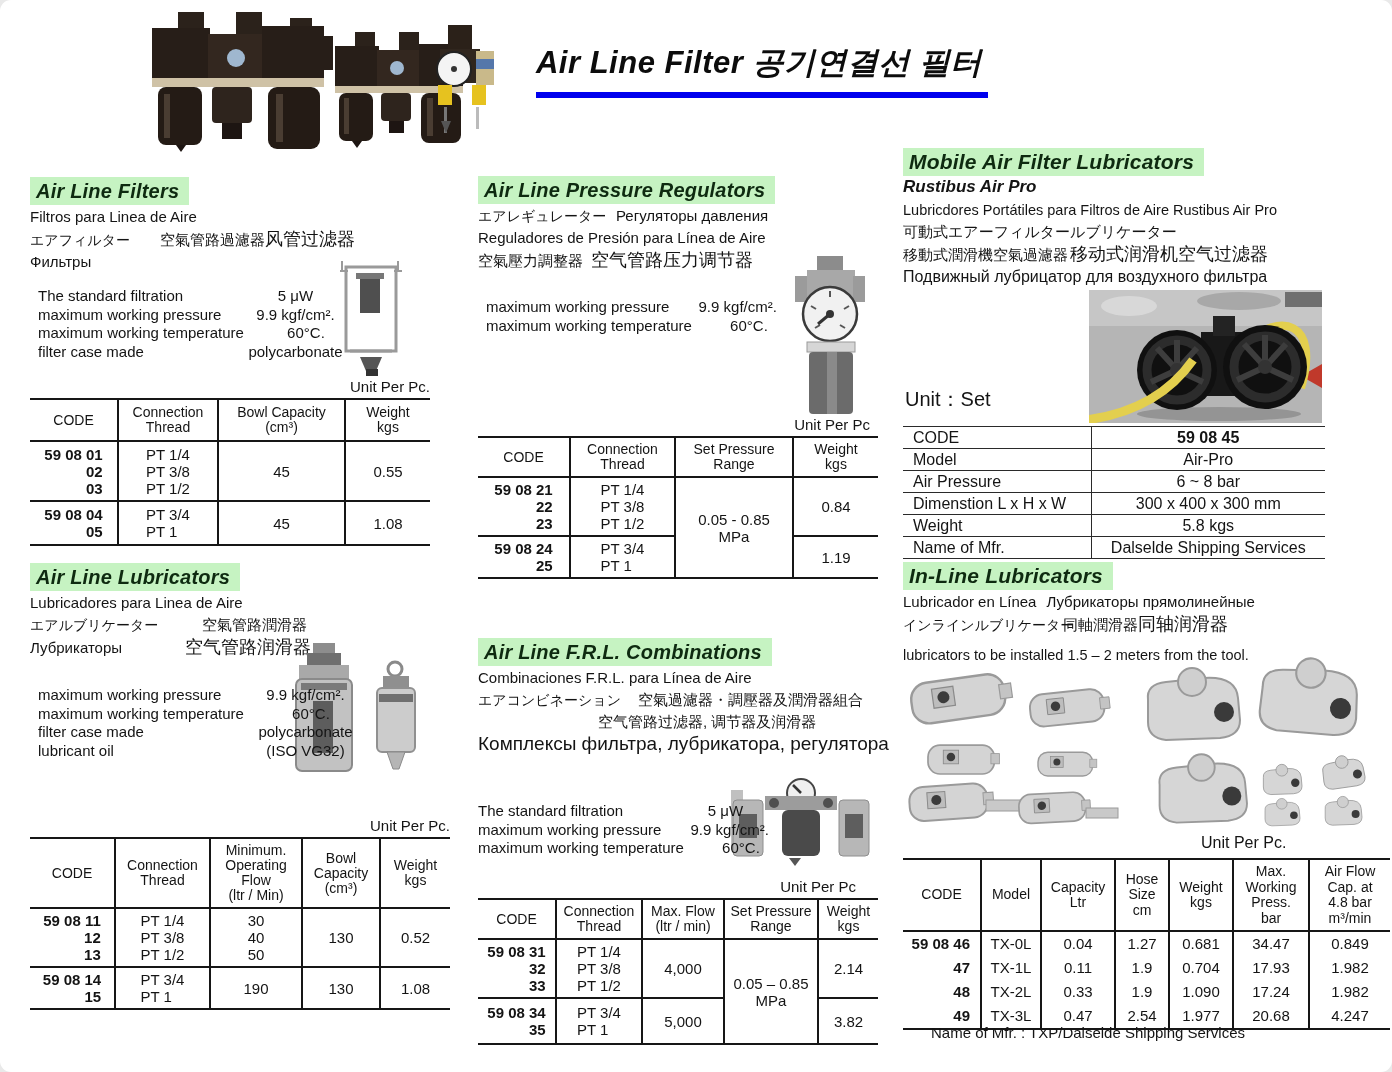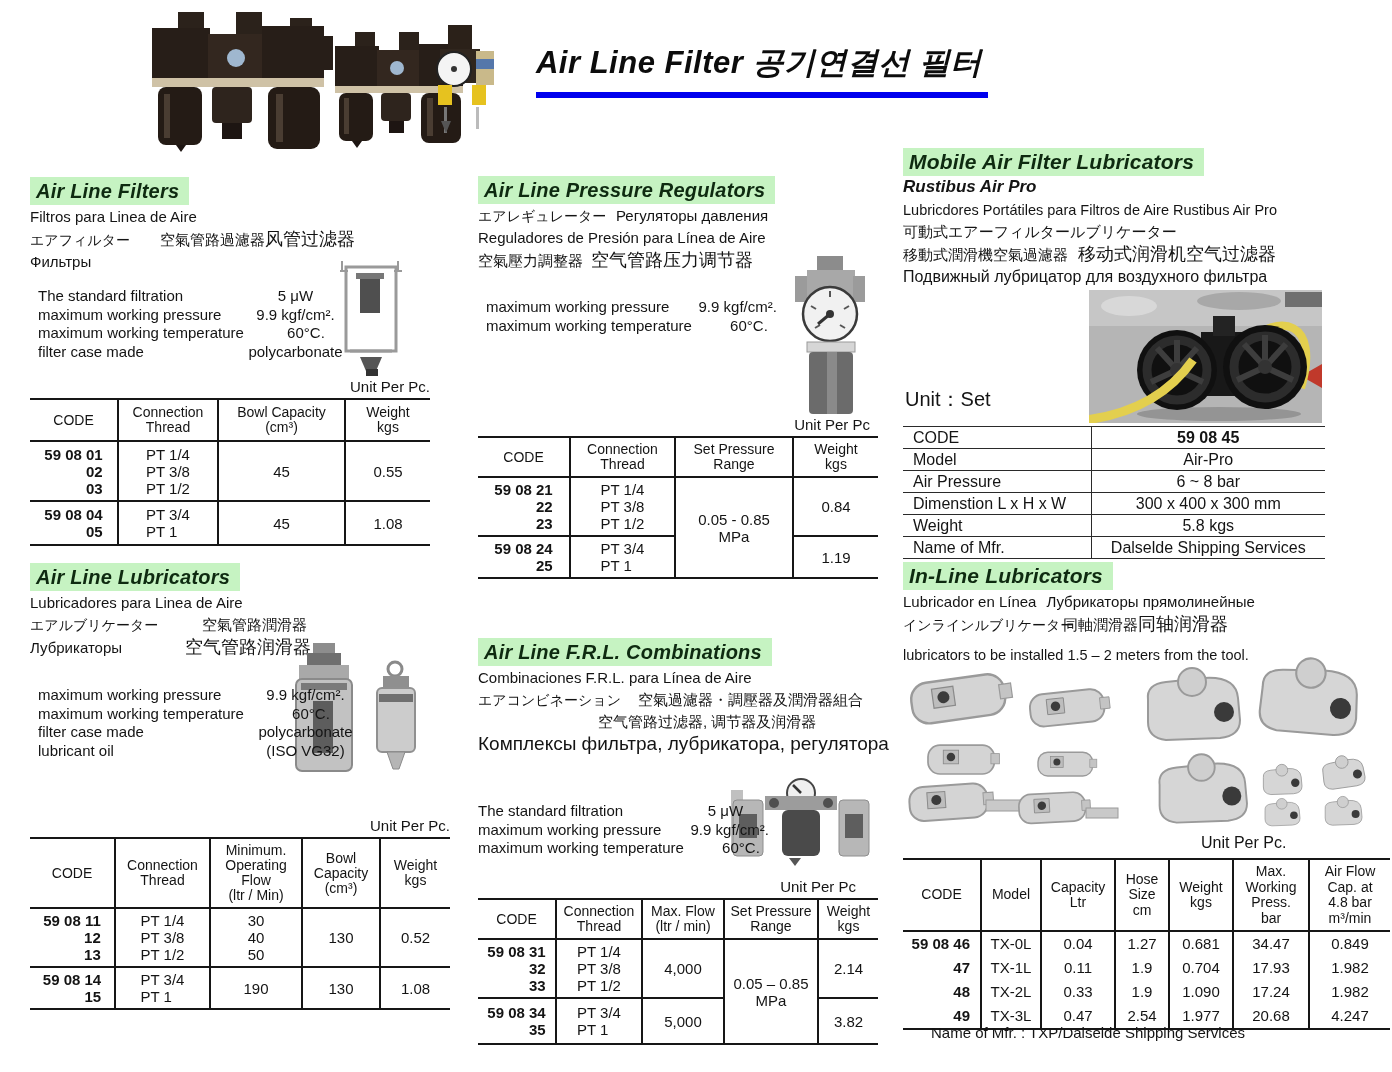--- a/index.html
+++ b/index.html
@@ -1,19 +1,19 @@
 <!DOCTYPE html>
 <html><head>
 <meta charset="utf-8">
 <style>
   * { margin:0; padding:0; box-sizing:border-box; }
   html,body { background:#e9e9e9; }
   #page {
     position:relative; width:1392px; height:1072px; background:#ffffff;
-    font-family:"Liberation Sans", sans-serif; color:#141414; overflow:hidden;
+    font-family:"Liberation Sans", sans-serif; color:#141414; overflow:hidden;border-radius:11px;
   }
   .abs { position:absolute; }
   
   .page-title {
     position:absolute; left:528px; top:44px; width:462px;
     font:italic bold 31px/1.2 "Liberation Sans", sans-serif; text-align:center;
     letter-spacing:0.5px; color:#0c0c0c;
   }
   .title-rule { position:absolute; left:536px; top:92px; width:452px; height:6px; background:#0000ee; }
   
@@ -458,21 +458,21 @@
       </tbody>
     </table>
   </div>
 
   <div class="section" style="left:903px;top:148px;width:480px;height:410px">
     <div class="sec-heading big">Mobile Air Filter Lubricators</div>
     <div style="font:italic bold 17px/22px 'Liberation Sans',sans-serif">Rustibus Air Pro</div>
     <div class="sub" style="font-size:14.5px">Lubricdores Portátiles para Filtros de Aire Rustibus Air Pro</div>
     <div class="sub ja">可動式エアーフィルタールブリケーター</div>
     <div class="sub row-flex">
-      <span class="zht" style="margin-right:10px">移動式潤滑機空氣過濾器</span>
+      <span class="zht" style="margin-right:2px">移動式潤滑機空氣過濾器</span>
       <span class="zhs">移动式润滑机空气过滤器</span>
     </div>
     <div class="sub ru" style="font-size:16px">Подвижный лубрицатор для воздухного  фильтра</div>
     <svg class="abs" style="left:186px;top:142px" width="233" height="133" viewBox="0 0 233 133">
       <rect width="233" height="133" fill="#b5b5b5"></rect>
         <rect width="233" height="36" fill="#c6c6c6"></rect>
       <ellipse cx="40" cy="16" rx="28" ry="10" fill="#d8d8d8"></ellipse>
         <ellipse cx="150" cy="11" rx="42" ry="9" fill="#a8a8a8"></ellipse>
       <rect x="196" y="2" width="37" height="15" fill="#6f6f6f"></rect>
       <polygon points="212,86 233,74 233,98" fill="#c0392b"></polygon>

